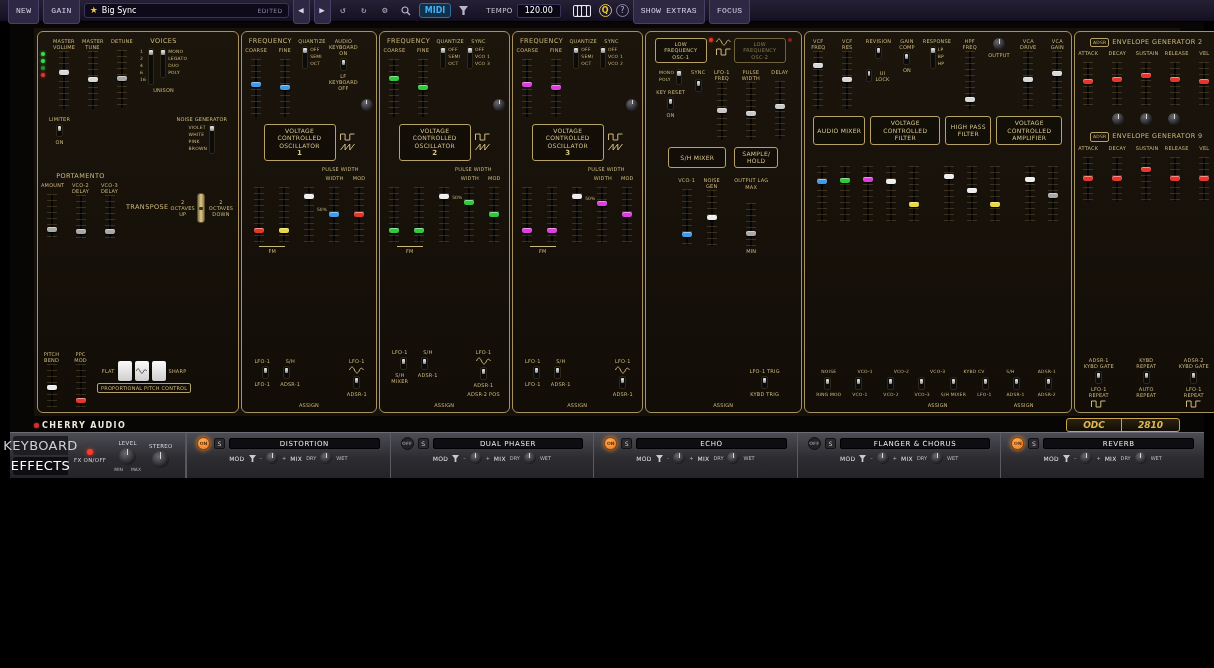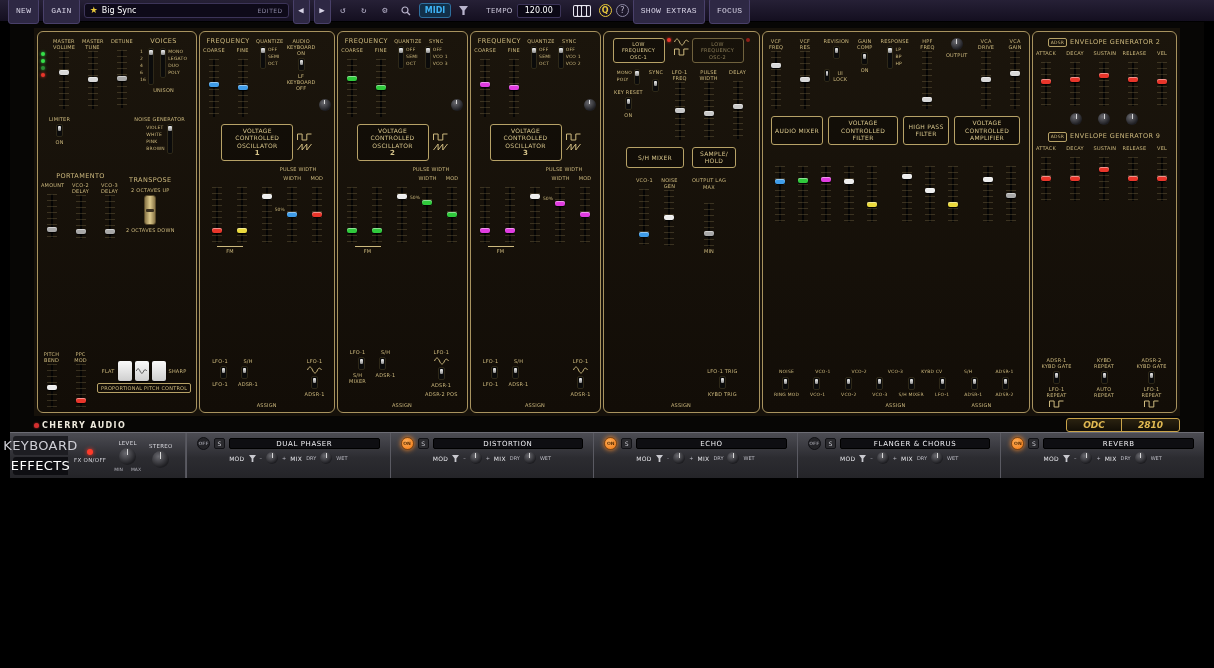--- a/index.html
+++ b/index.html
@@ -93,21 +93,21 @@
 
   
   .mrow1{display:flex;gap:8px}
   .voices{display:flex;flex-direction:column;align-items:center;gap:2px}
   .vwrap{display:flex;gap:6px}
   .mrow2{display:flex;justify-content:space-between;padding:0 8px;margin-top:4px}
   .limiter,.keyreset,.trig,.fcol{display:flex;flex-direction:column;align-items:center;gap:2px}
   .noise{display:flex;flex-direction:column;align-items:center;gap:2px}
   .mrow3{display:flex;gap:6px;margin-top:16px}
   .porta{display:flex;flex-direction:column;gap:1px}
-  .transpose{display:flex;flex-direction:column;align-items:center;gap:2px;padding-top:4px}
+  .transpose{display:flex;flex-direction:row;align-items:center;gap:2px;padding-top:4px}
   .lever{width:12px;height:30px;border:1px solid #5a4c2c;border-radius:3px;
     background:linear-gradient(90deg,#8a7648,#dcc98c,#8a7648);position:relative}
   .lever::after{content:"";position:absolute;left:1px;right:1px;top:13px;height:3px;background:#3a3020;border-radius:1px}
   .mrow4{display:flex;gap:6px;margin-top:auto}
   .ppc{display:flex;flex-direction:column;align-items:center;gap:2px;padding-top:10px}
   .ppcpads{display:flex;align-items:center;gap:3px}
   .pad{width:14px;height:20px;border-radius:2px;background:linear-gradient(#fafafa,#cfcfcf);
     box-shadow:0 1px 2px #000;display:flex;align-items:center;justify-content:center}
   .pad .wv{color:#333;width:11px;height:6px}
   .ppclab{border:1px solid #b7a267;border-radius:2px;padding:1px 3px}
@@ -1226,44 +1226,44 @@
           </div>
         </div>
         <div class="fxm-col">
           <span class="fxlab">STEREO</span>
           <div class="knob k16"></div>
         </div>
       </div>
       <div class="fxmods" id="fxmods">
   <div class="fxmod">
     <div class="fxhead">
-      <div class="fxon off">OFF</div>
+      <div class="fxon on">ON</div>
       <div class="fxs">S</div>
-      <div class="fxtitle">DUAL PHASER</div>
+      <div class="fxtitle">DISTORTION</div>
     </div>
     <div class="fxctl">
       <span class="fxlab2 bind-mod">MOD</span>
       <svg class="funnel" viewBox="0 0 8 8" width="7" height="7">
                 <path d="M0 0 H8 L5 4 V8 L3 8 V4 Z" fill="#c9c9cf"></path>
               </svg>
       <span class="fxpm bind-minus">–</span>
       <div class="knob k12"></div>
       <span class="fxpm bind-plus">+</span>
       <span class="fxlab2 bind-mix">MIX</span>
       <span class="fxpm bind-dry">DRY</span>
       <div class="knob k12"></div>
       <span class="fxpm bind-wet">WET</span>
     </div>
   </div>
 
   <div class="fxmod">
     <div class="fxhead">
-      <div class="fxon on">ON</div>
+      <div class="fxon off">OFF</div>
       <div class="fxs">S</div>
-      <div class="fxtitle">DISTORTION</div>
+      <div class="fxtitle">DUAL PHASER</div>
     </div>
     <div class="fxctl">
       <span class="fxlab2 bind-mod">MOD</span>
       <svg class="funnel" viewBox="0 0 8 8" width="7" height="7">
                 <path d="M0 0 H8 L5 4 V8 L3 8 V4 Z" fill="#c9c9cf"></path>
               </svg>
       <span class="fxpm bind-minus">–</span>
       <div class="knob k12"></div>
       <span class="fxpm bind-plus">+</span>
       <span class="fxlab2 bind-mix">MIX</span>

